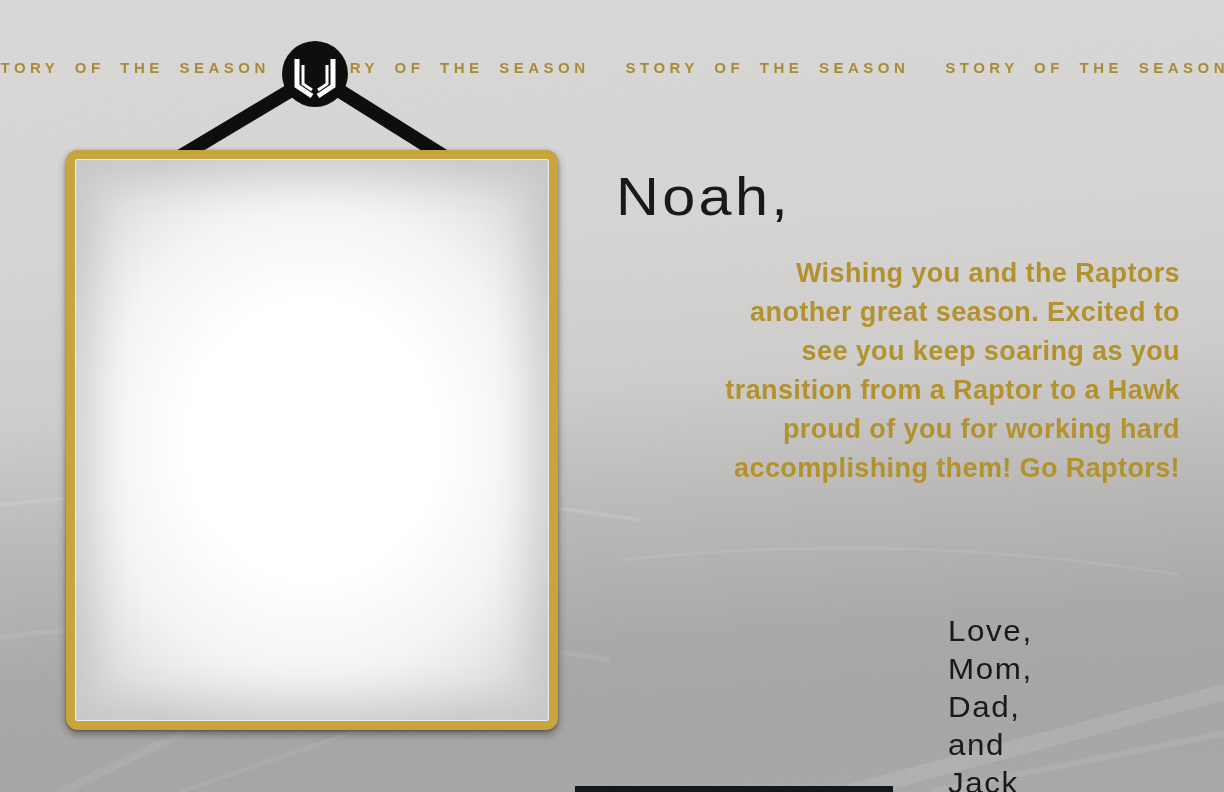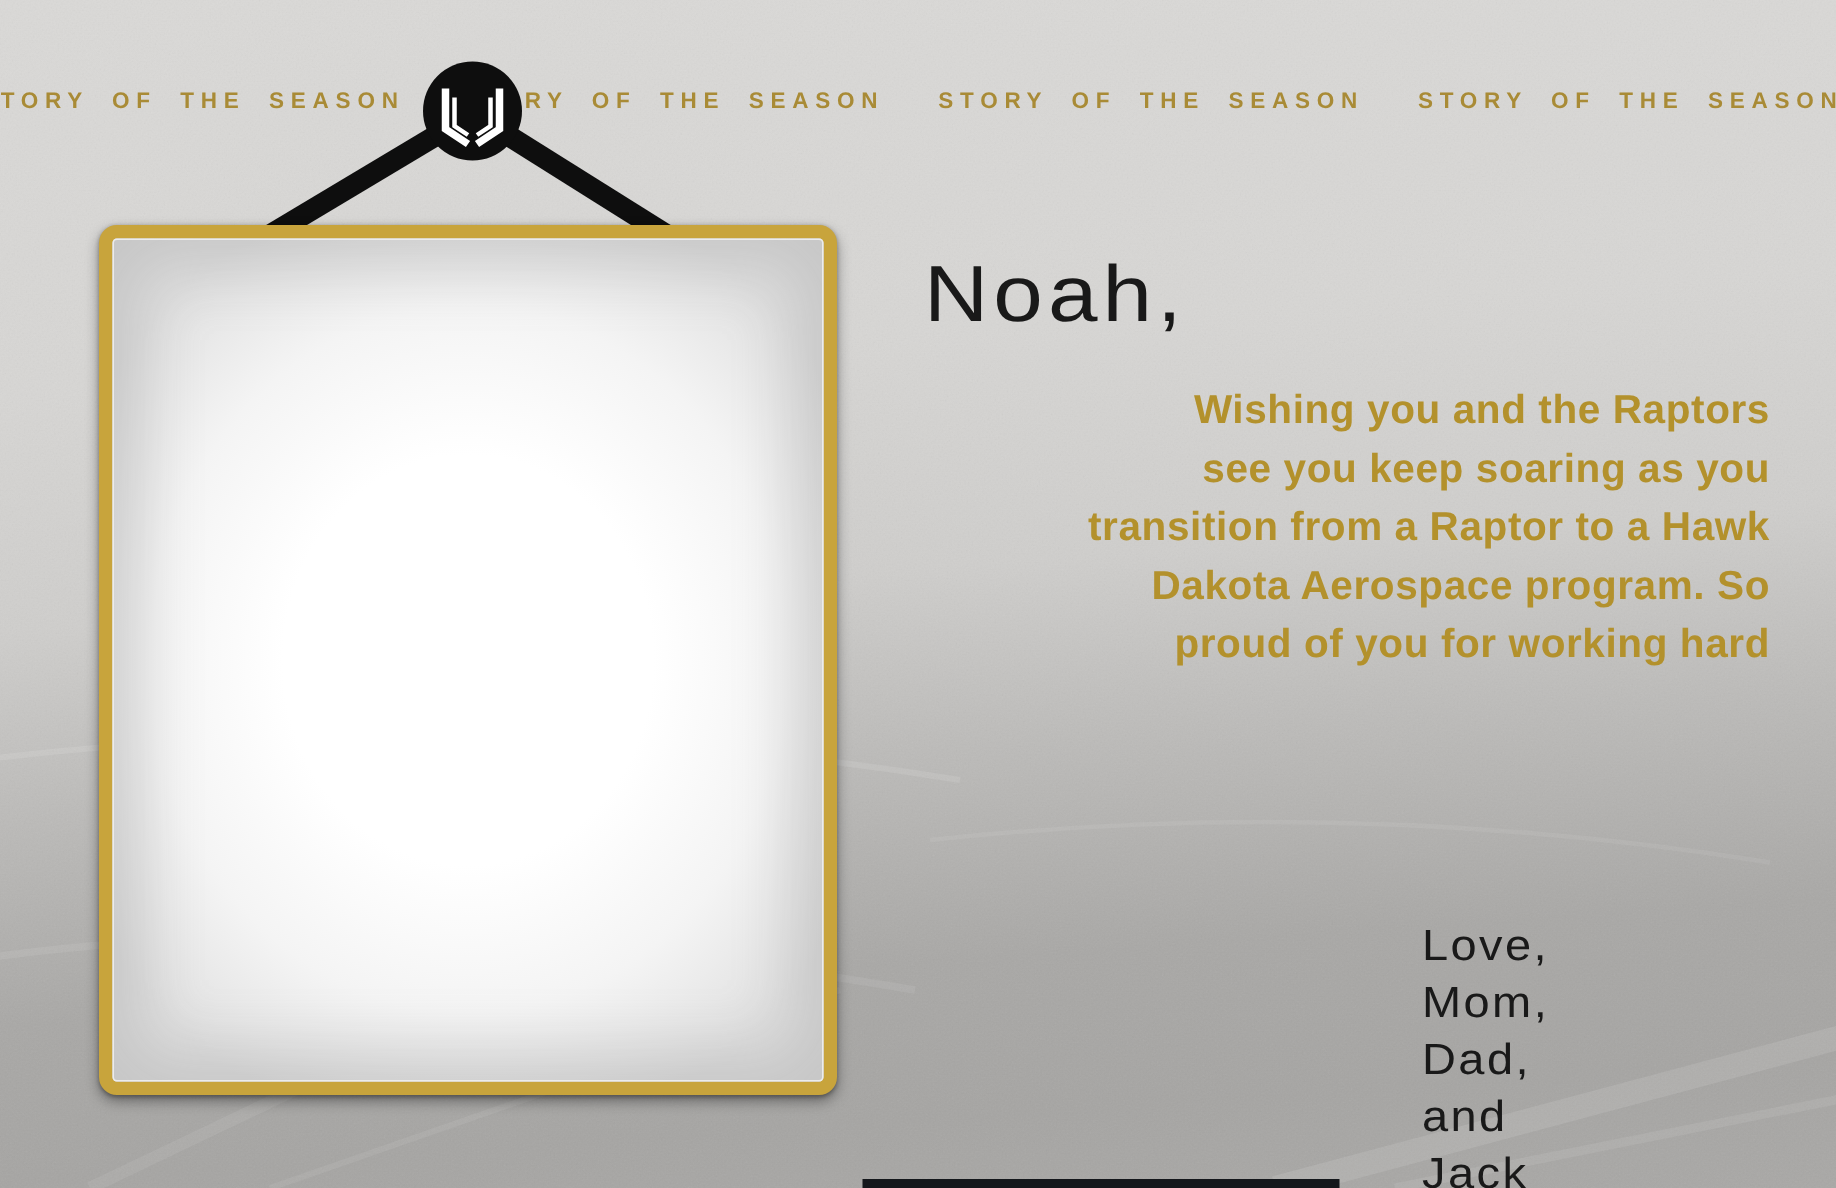--- a/index.html
+++ b/index.html
@@ -117,24 +117,25 @@
 
   <div class="photo-frame">
     <div class="photo-placeholder"></div>
   </div>
 
   <div class="dedication">
     <h1 class="recipient-name">Noah,</h1>
 
     <div class="message">
       <div>Wishing you and the Raptors</div>
+      <div>another great season. Excited to</div>
       <div>see you keep soaring as you</div>
       <div>transition from a Raptor to a Hawk</div>
-      <div>Dakota Aerospace program. So</div>
       <div>proud of you for working hard</div>
+      <div>accomplishing them! Go Raptors!</div>
     </div>
 
     <div class="signature">
       <div>Love,</div>
       <div>Mom, Dad,</div>
       <div>and Jack</div>
     </div>
   </div>
 
   <div class="bottom-page-strip"></div>

